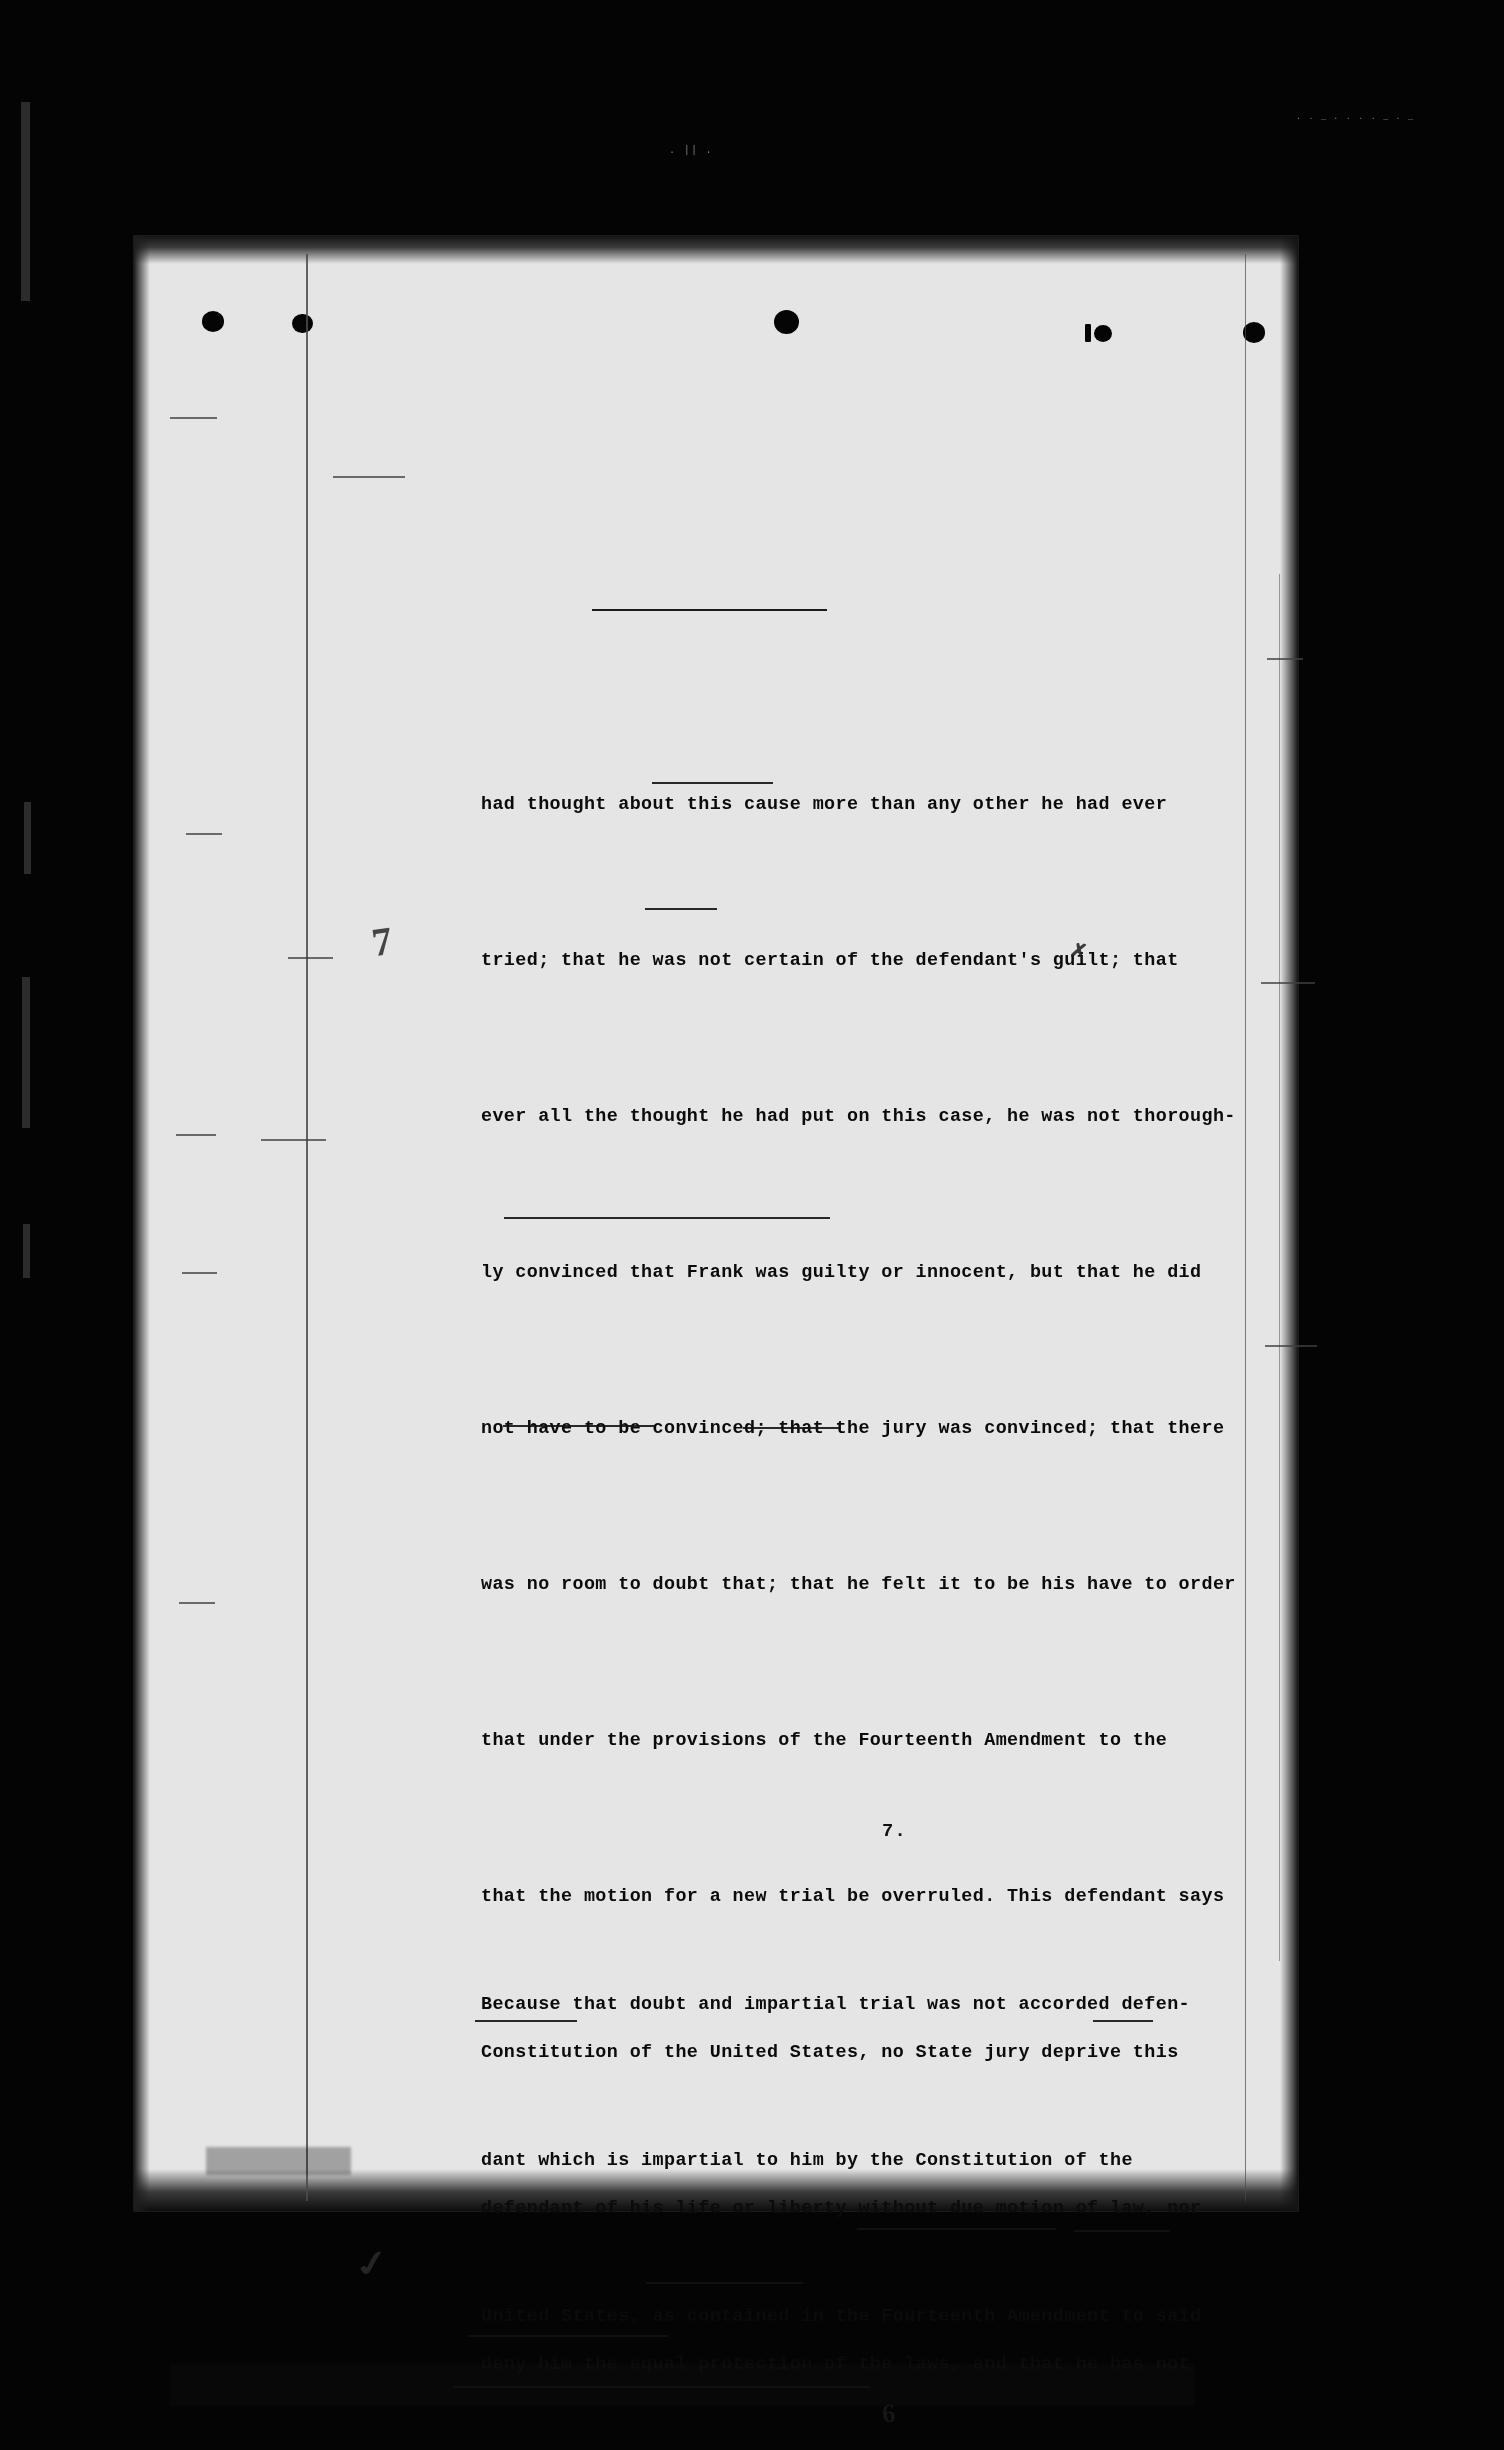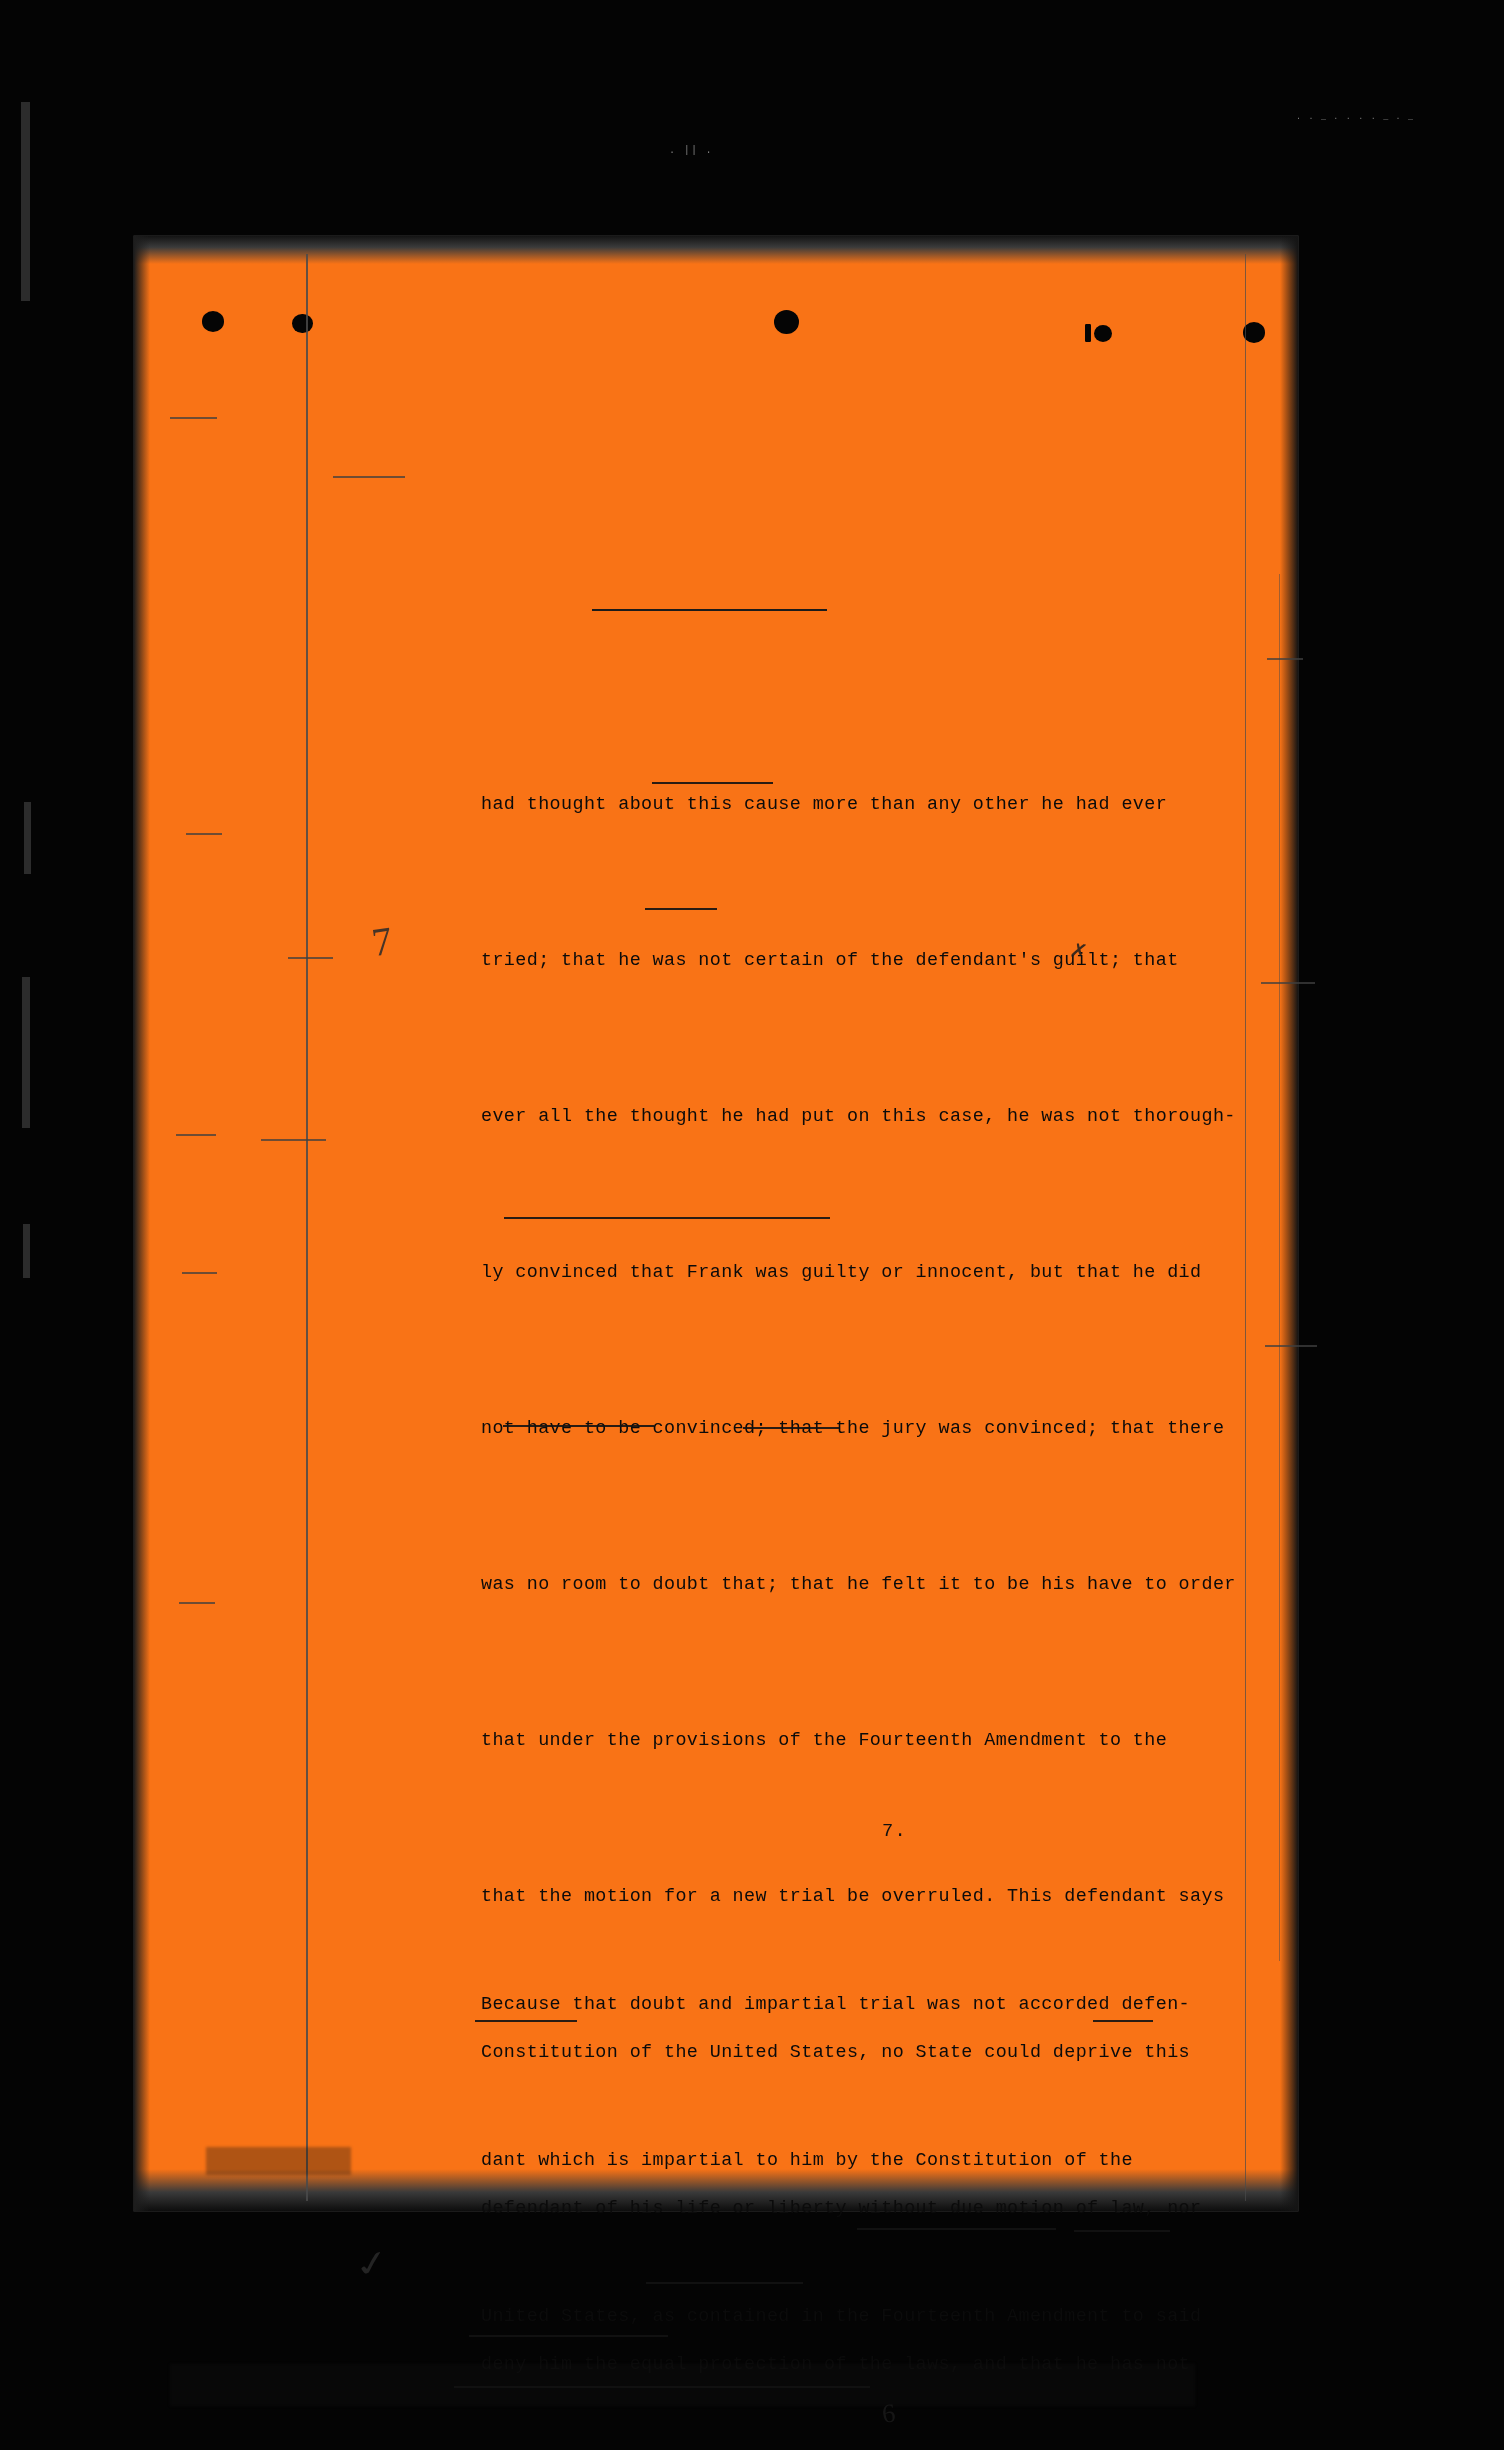--- a/index.html
+++ b/index.html
@@ -40,22 +40,23 @@
     opacity: .8;
   }
 
   
   #page {
     position: absolute;
     left: 134px;
     top: 236px;
     width: 1164px;
     height: 1975px;
-    background: #f97316;
+    background: #e5e5e5;
     box-shadow: 0 0 0 0.6px #2b2b2b;
+    font-weight: bold;
   }
 
   
   .page-edge {
     position: absolute;
     left: 0;
     width: 100%;
     background: linear-gradient(180deg, #141414 0%, #3b3b3b 40%, rgba(160,160,158,0) 100%);
     pointer-events: none;
   }
@@ -242,21 +243,21 @@
 
     <div id="typed">
       <div class="ln">had thought about this cause more than any other he had ever</div>
       <div class="ln">tried; that he was not certain of the defendant's guilt; that</div>
       <div class="ln">ever all the thought he had put on this case, he was not thorough-</div>
       <div class="ln">ly convinced that Frank was guilty or innocent, but that he did</div>
       <div class="ln">not have to be convinced; that the jury was convinced; that there</div>
       <div class="ln">was no room to doubt that; that he felt it to be his have to order</div>
       <div class="ln">that under the provisions of the Fourteenth Amendment to the</div>
       <div class="ln">that the motion for a new trial be overruled. This defendant says</div>
-      <div class="ln">Constitution of the United States, no State could deprive this</div>
+      <div class="ln">Constitution of the United States, no State jury deprive this</div>
       <div class="ln">defendant of his life or liberty without due motion of law, nor</div>
       <div class="ln">deny him the equal protection of the laws, and that he has not</div>
       
       
       
       
       
       
       
       

